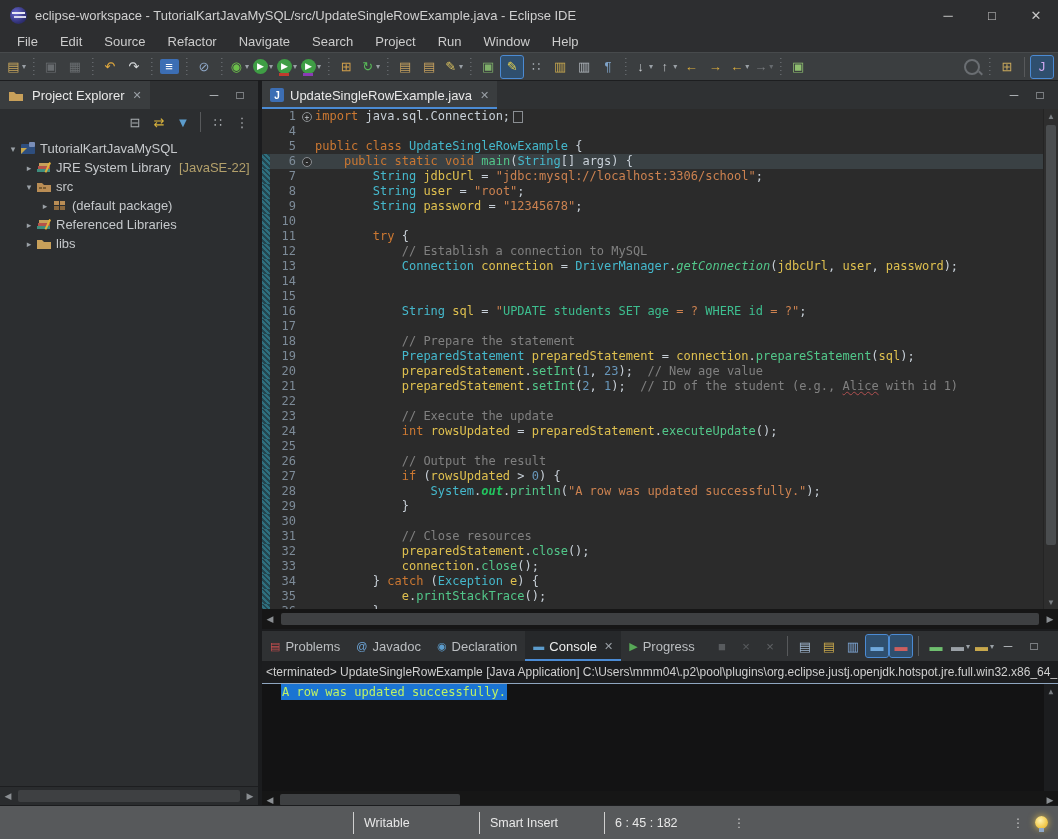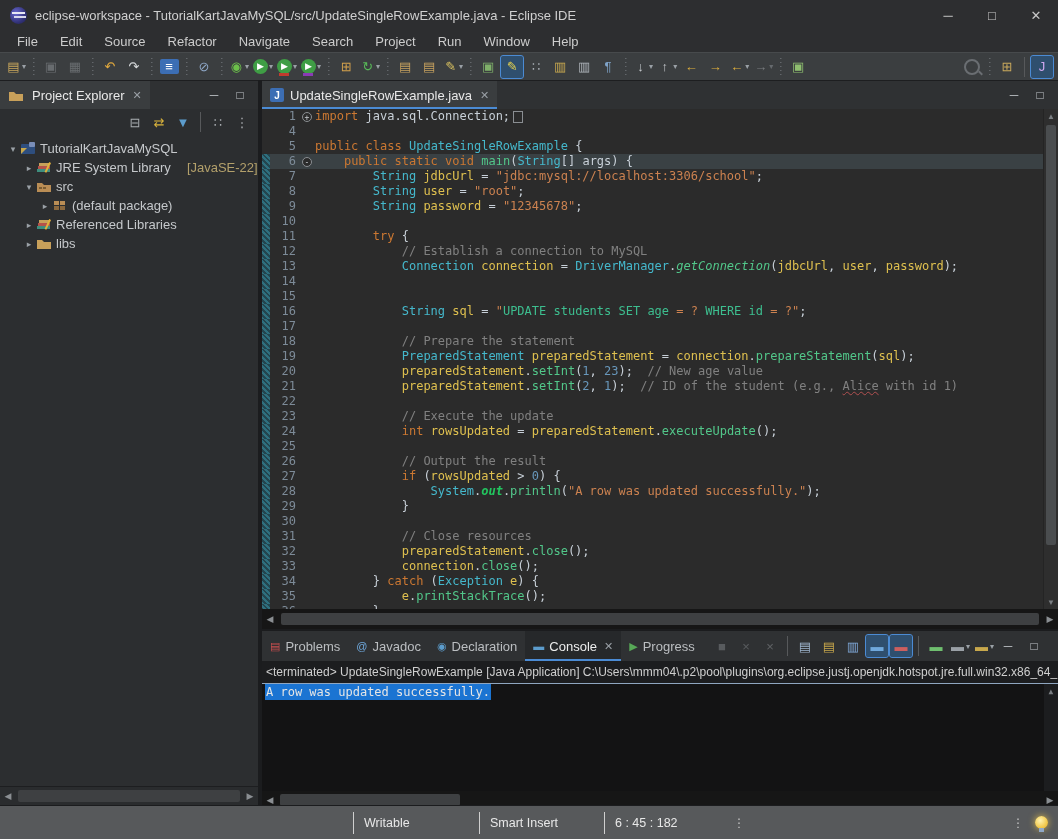--- a/index.html
+++ b/index.html
@@ -60,21 +60,21 @@
   .mm{width:16px;text-align:center;}
 
   
   .exp-toolbar{height:26px;background:#2C2E30;display:flex;align-items:center;justify-content:flex-end;
                padding-right:4px;flex:0 0 26px;}
   .tree{flex:1;overflow:hidden;padding-top:4px;}
   .trow{display:flex;align-items:center;height:19px;font-size:13px;color:#C5C8CB;white-space:nowrap;}
   .texp{width:14px;text-align:center;color:#9aa0a6;font-size:9px;flex:0 0 14px;}
   .ticon{width:18px;height:14px;flex:0 0 18px;display:flex;align-items:center;}
   .tlabel{margin-left:2px;}
-  .tsuffix{color:#B3A06B;margin-left:16px;}
+  .tsuffix{color:#B3A06B;margin-left:8px;}
   .exp-hscroll{height:18px;flex:0 0 18px;background:#2A2C2E;display:flex;align-items:center;
                border-top:1px solid #1d1e20;}
 
   
   .editor-body{height:500px;flex:0 0 500px;background:#2B2B2B;overflow:hidden;position:relative;display:flex;}
   .code-col{flex:1;overflow:hidden;}
   .cl{display:flex;height:15px;line-height:15px;font-family:"DejaVu Sans Mono",monospace;font-size:12px;}
   .cl.cur{background:#3A4144;}
   .hatch{width:8px;flex:0 0 8px;}
   .hatch.on{background:repeating-linear-gradient(45deg,#2E6F7E 0 2px,#24454E 2px 4px);}
@@ -105,21 +105,21 @@
   .ctab.active{background:#26282A;color:#ECECEC;}
   .ctab.active:after{content:"";position:absolute;left:0;right:0;bottom:0;height:2px;background:#4B8BD4;}
   .cicon{font-size:11px;line-height:1;}
   .ctoolbar{margin-left:auto;display:flex;align-items:center;padding-right:6px;}
   .chead{height:22px;flex:0 0 22px;background:#1C1D1F;color:#CFCFCF;font-size:12px;display:flex;
          align-items:center;padding-left:4px;white-space:nowrap;overflow:hidden;
          border-bottom:1px solid #8FA6C0;}
   .cbody{flex:1;background:#131314;font-family:"DejaVu Sans Mono",monospace;font-size:12px;
          display:flex;min-height:0;}
   .cout{flex:1;padding:1px 0 0 3px;}
-  .sel{background:#1B74D2;color:#e5e5e5;padding:1px 1px;}
+  .sel{background:#1B74D2;color:#bef264;padding:1px 1px;margin-left:16px;}
   .cvscroll{width:14px;flex:0 0 14px;background:#1C1D1F;display:flex;flex-direction:column;align-items:center;}
   .chscroll{height:18px;flex:0 0 18px;background:#161616;display:flex;align-items:center;}
 
   
   .statusbar{height:33px;flex:0 0 33px;background:#57595B;display:flex;align-items:center;
              font-size:12.5px;color:#E8E8E8;border-top:1px solid #1b1c1e;text-align:right;}
   .sb-cell{height:22px;display:flex;align-items:center;padding-left:10px;border-left:1px solid #CFCFCF;}
   .sb-dots{color:#C8C8C8;font-size:12px;padding:0 10px;letter-spacing:1px;}
   .bulb{width:13px;height:13px;border-radius:50%;margin-right:10px;position:relative;
         background:radial-gradient(circle at 40% 35%, #FFF3B0 0%, #F2C94C 60%, #D9A62E 100%);

